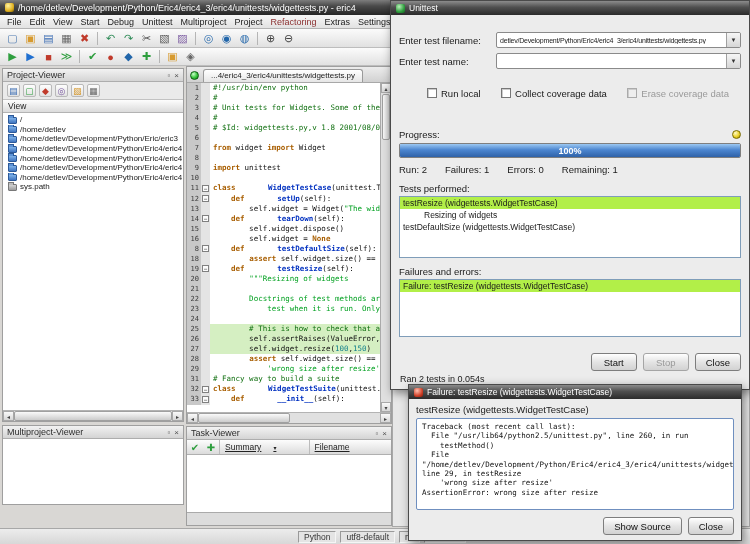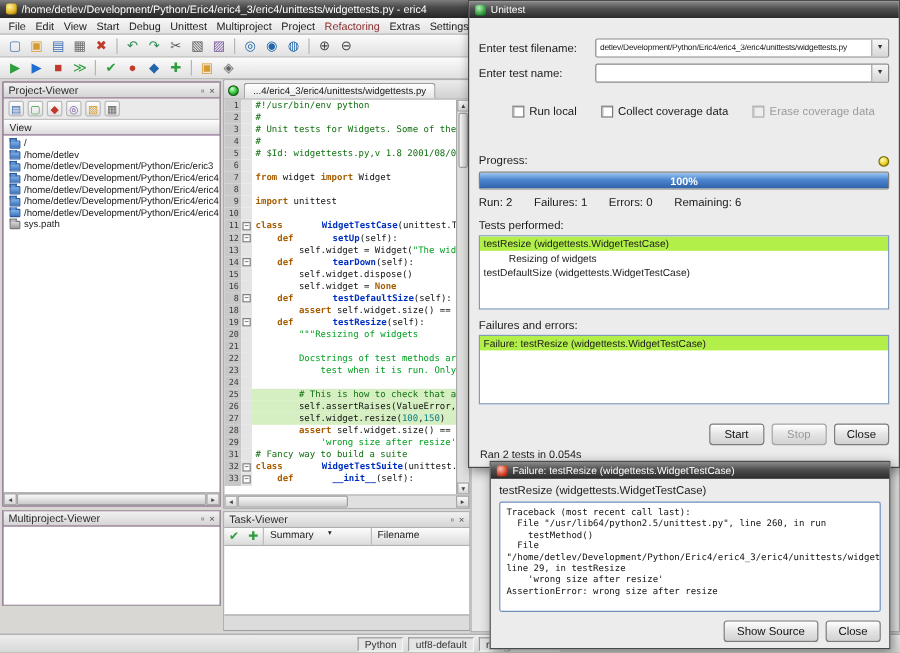--- a/index.html
+++ b/index.html
@@ -79,21 +79,21 @@
   #v-scroll { position:absolute; right:0; top:0; bottom:0; width:11px; background:#e0e0e0; border-left:1px solid #aaa;
               display:flex; flex-direction:column; }
   .vthumb { height:46px; margin:1px; background:linear-gradient(90deg,#fafafa,#cccccc); border:1px solid #a0a0a0; border-radius:2px; }
 
   
   #task-area { left:186px; top:426px; width:206px; height:100px; border:1px solid #9f9f9f; background:#fff;
                display:flex; flex-direction:column; }
   .task-toolbar-row { display:flex; align-items:stretch; height:15px; flex:none;
                       background:linear-gradient(#fdfdfd,#dbdbdb); border-bottom:1px solid #b0b0b0; font-size:8.5px; color:#222; }
   .task-tool { width:16px; display:flex; align-items:center; justify-content:center; font-size:10px; flex:none; }
-  .task-col { display:flex; padding:0 5px; border-left:1px solid #bcbcbc; }
+  .task-col { display:flex; align-items:center; padding:0 5px; border-left:1px solid #bcbcbc;text-decoration:underline; }
   .task-body { flex:1; background:#fff; }
   .bottom-tabs { height:13px; display:flex; gap:2px; padding:0 3px; background:#dcdcdc; border-top:1px solid #aaa;
                  font-size:8px; align-items:stretch; flex:none; }
   .btab { border:1px solid #9a9a9a; border-top:none; border-radius:0 0 3px 3px; padding:0 7px; display:flex;
           align-items:center; background:linear-gradient(#d6d6d6,#c6c6c6); color:#333;margin-top:24px; }
   .btab.active { background:#f2f2f2; }
 
   
   #statusbar { left:0; top:528px; width:750px; height:16px; background:linear-gradient(#ededed,#d7d7d7);
                border-top:1px solid #a8a8a8; display:flex; align-items:center; font-size:8.5px; color:#333; gap:4px; }
@@ -409,21 +409,21 @@
       </div>
       <div class="progress-outer">
         <div id="progress-fill" class="progress-fill" style="width: 100%;">
           <span>100%</span>
         </div>
       </div>
       <div id="ut-stats" class="stats-row">
           <span>Run: 2</span>
           <span>Failures: 1</span>
           <span>Errors: 0</span>
-          <span>Remaining: 6</span>
+          <span>Remaining: 1</span>
         </div>
       <div class="section-label lbl-gap">Tests performed:</div>
       <div id="tests-list" class="listbox" style="height:62px">
           <div class="list-item highlight">testResize (widgettests.WidgetTestCase)</div>
           <div class="list-item indent">Resizing of widgets</div>
           <div class="list-item">testDefaultSize (widgettests.WidgetTestCase)</div>
         </div>
       <div class="section-label lbl-gap">Failures and errors:</div>
       <div id="failures-list" class="listbox" style="height:58px">
           <div class="list-item highlight">Failure: testResize (widgettests.WidgetTestCase)</div>

